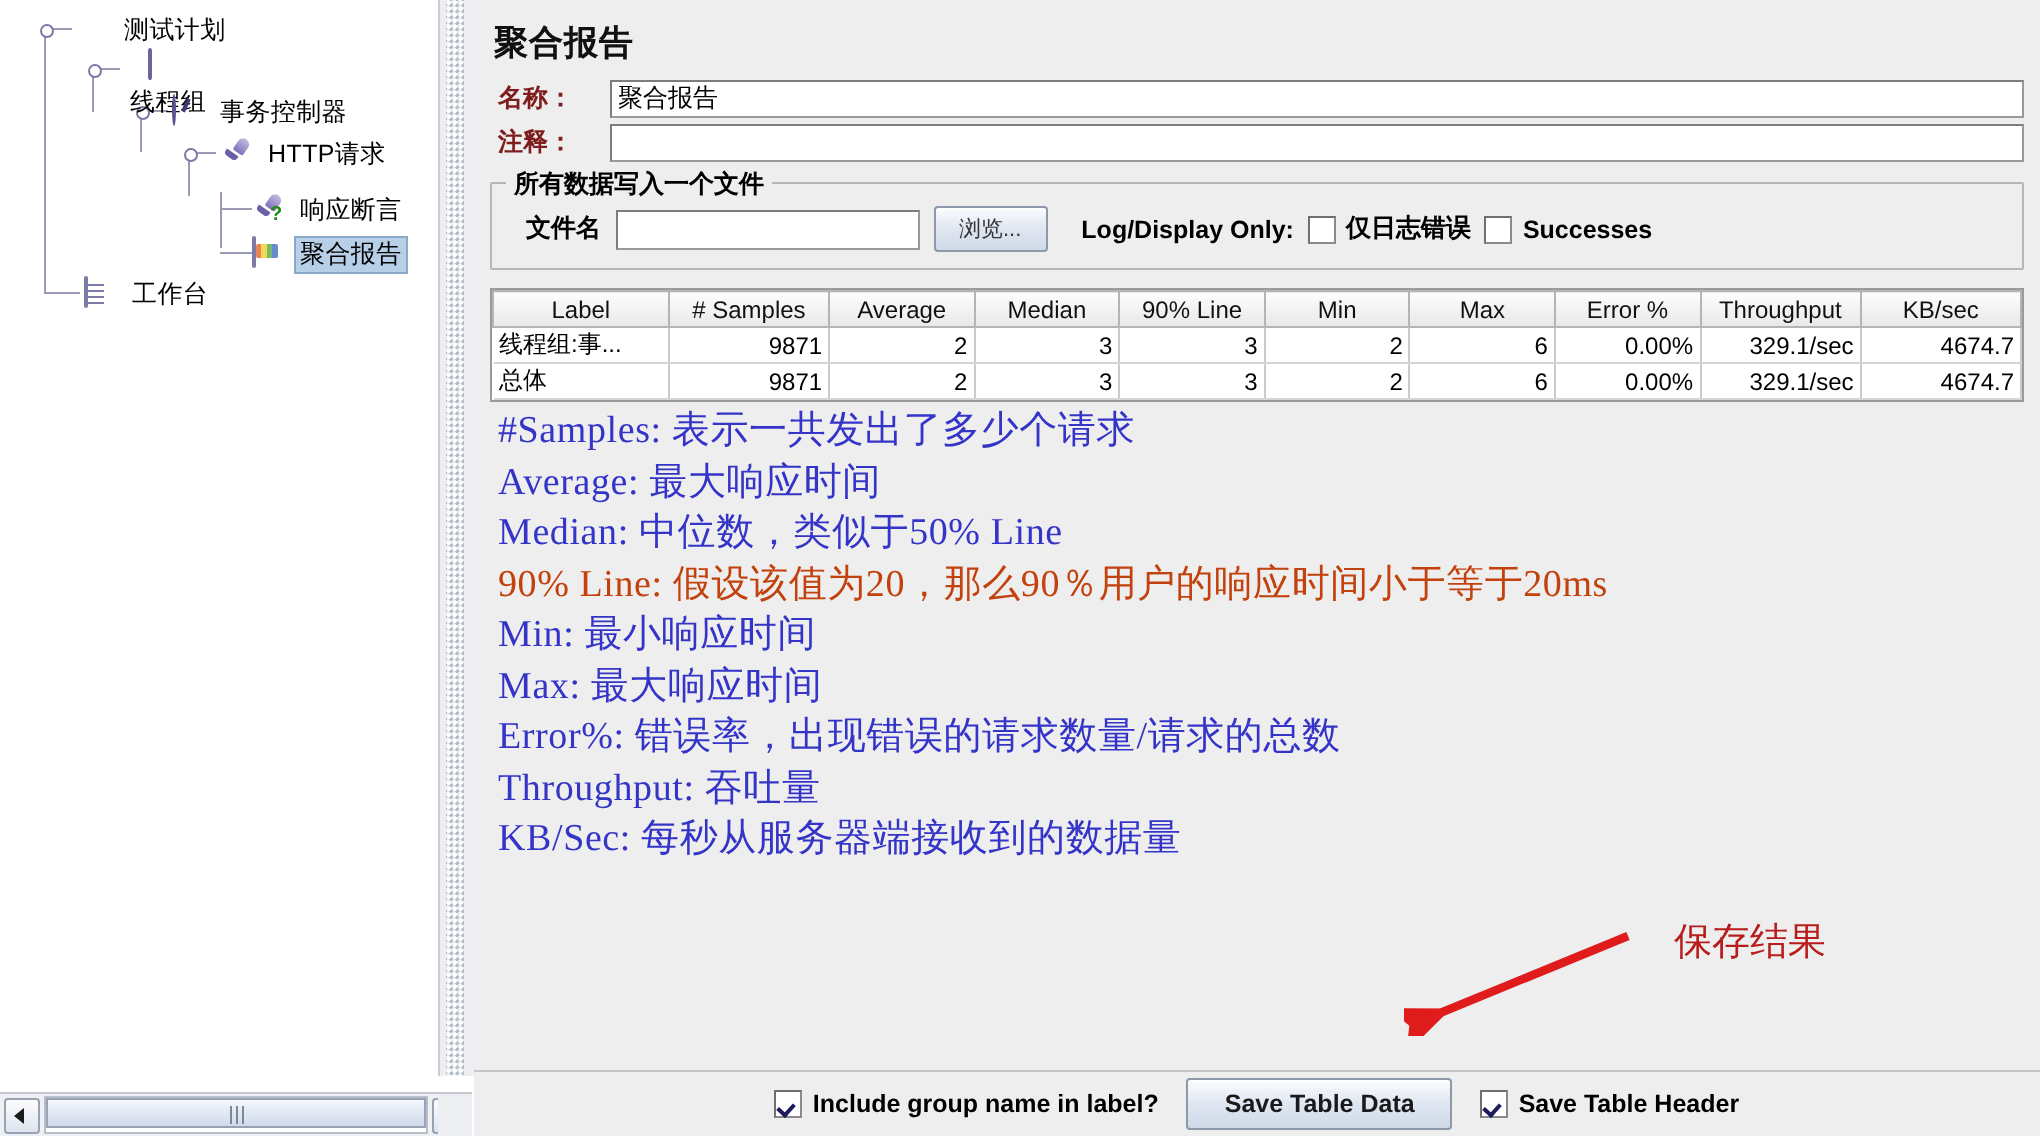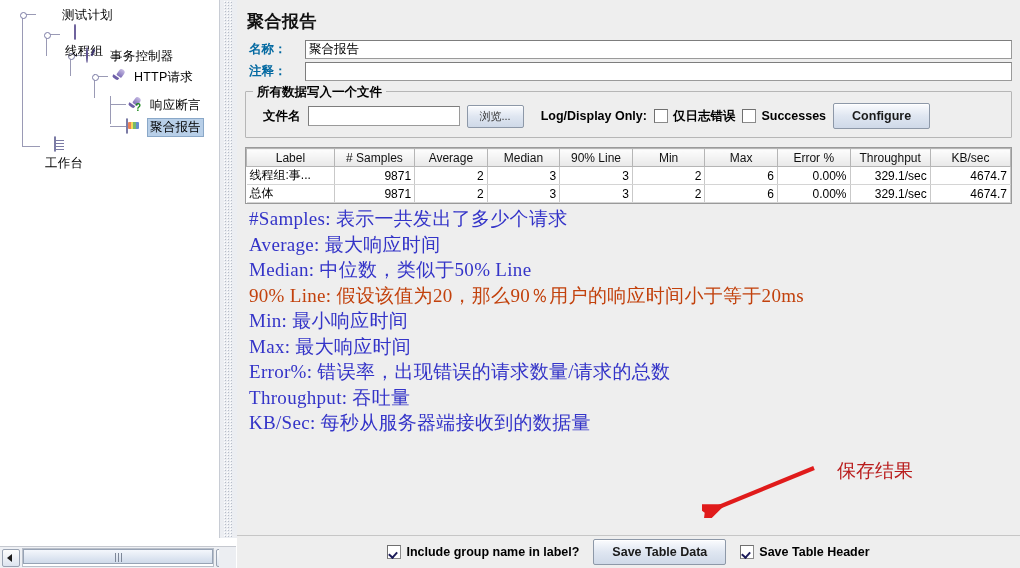--- a/index.html
+++ b/index.html
@@ -74,21 +74,21 @@
 
   
   .panel{
     position:absolute;left:237px;top:0;width:783px;height:568px;
     background:#eeeeee;
   }
   .panel-inner{position:absolute;left:0;top:0;right:0;bottom:0;padding:6px 8px 0 8px;box-sizing:border-box;}
   .ptitle{font-size:17px;font-weight:bold;color:#111;margin:4px 0 7px 2px;letter-spacing:.5px;}
 
   .field-row{display:flex;align-items:center;margin-bottom:3px;}
-  .flabel{font-size:12.5px;font-weight:bold;color:#0369a1;width:56px;flex:0 0 auto;padding-left:4px;}
+  .flabel{font-size:12.5px;font-weight:bold;color:#7f1d1d;width:56px;flex:0 0 auto;padding-left:4px;}
   .tinput{
     flex:1 1 auto;height:19px;background:#ffffff;
     border:1px solid #9a9a9a;border-top-color:#7d7d7d;border-left-color:#7d7d7d;
     font-size:12.5px;line-height:19px;padding:0 3px;color:#000;box-sizing:border-box;
     font-family:"Liberation Sans","DejaVu Sans",sans-serif;
   }
 
   .group{
     position:relative;margin-top:10px;border:1px solid #b6b6b6;border-radius:1px;
     padding:11px 7px 8px 7px;
@@ -220,21 +220,21 @@
       <div class="tnode" style="left:126px;top:95px;">
         <span class="ticon"><span class="ic-pen"></span><span class="ic-q">?</span></span>
         <span class="tlabel">响应断言</span>
       </div>
 
       <div class="tnode" style="left:126px;top:117px;">
         <span class="ticon"><span class="ic-report"></span></span>
         <span class="tlabel sel">聚合报告</span>
       </div>
 
-      <div class="tnode" style="left:42px;top:137px;flex-direction:column;">
+      <div class="tnode" style="left:42px;top:137px;">
         <span class="ticon"><span class="ic-bench"></span></span>
         <span class="tlabel">工作台</span>
       </div>
 
     </div>
   </div>
 
   <div class="splitter">
     <div class="tex"></div>
   </div>
@@ -262,21 +262,20 @@
           <button class="btn small">浏览...</button>
           <span class="flabel2">Log/Display Only:</span>
           <label class="cbx">
             <span class="box"></span>
             <span>仅日志错误</span>
           </label>
           <label class="cbx">
             <span class="box"></span>
             <span>Successes</span>
           </label>
-          <button class="btn big">Configure</button>
         </div>
       </div>
 
       <div class="tablewrap">
         <table class="agg">
           <colgroup>
             <col style="width:11.5%">
               <col style="width:10.5%">
               <col style="width:9.5%">
               <col style="width:9.5%">

